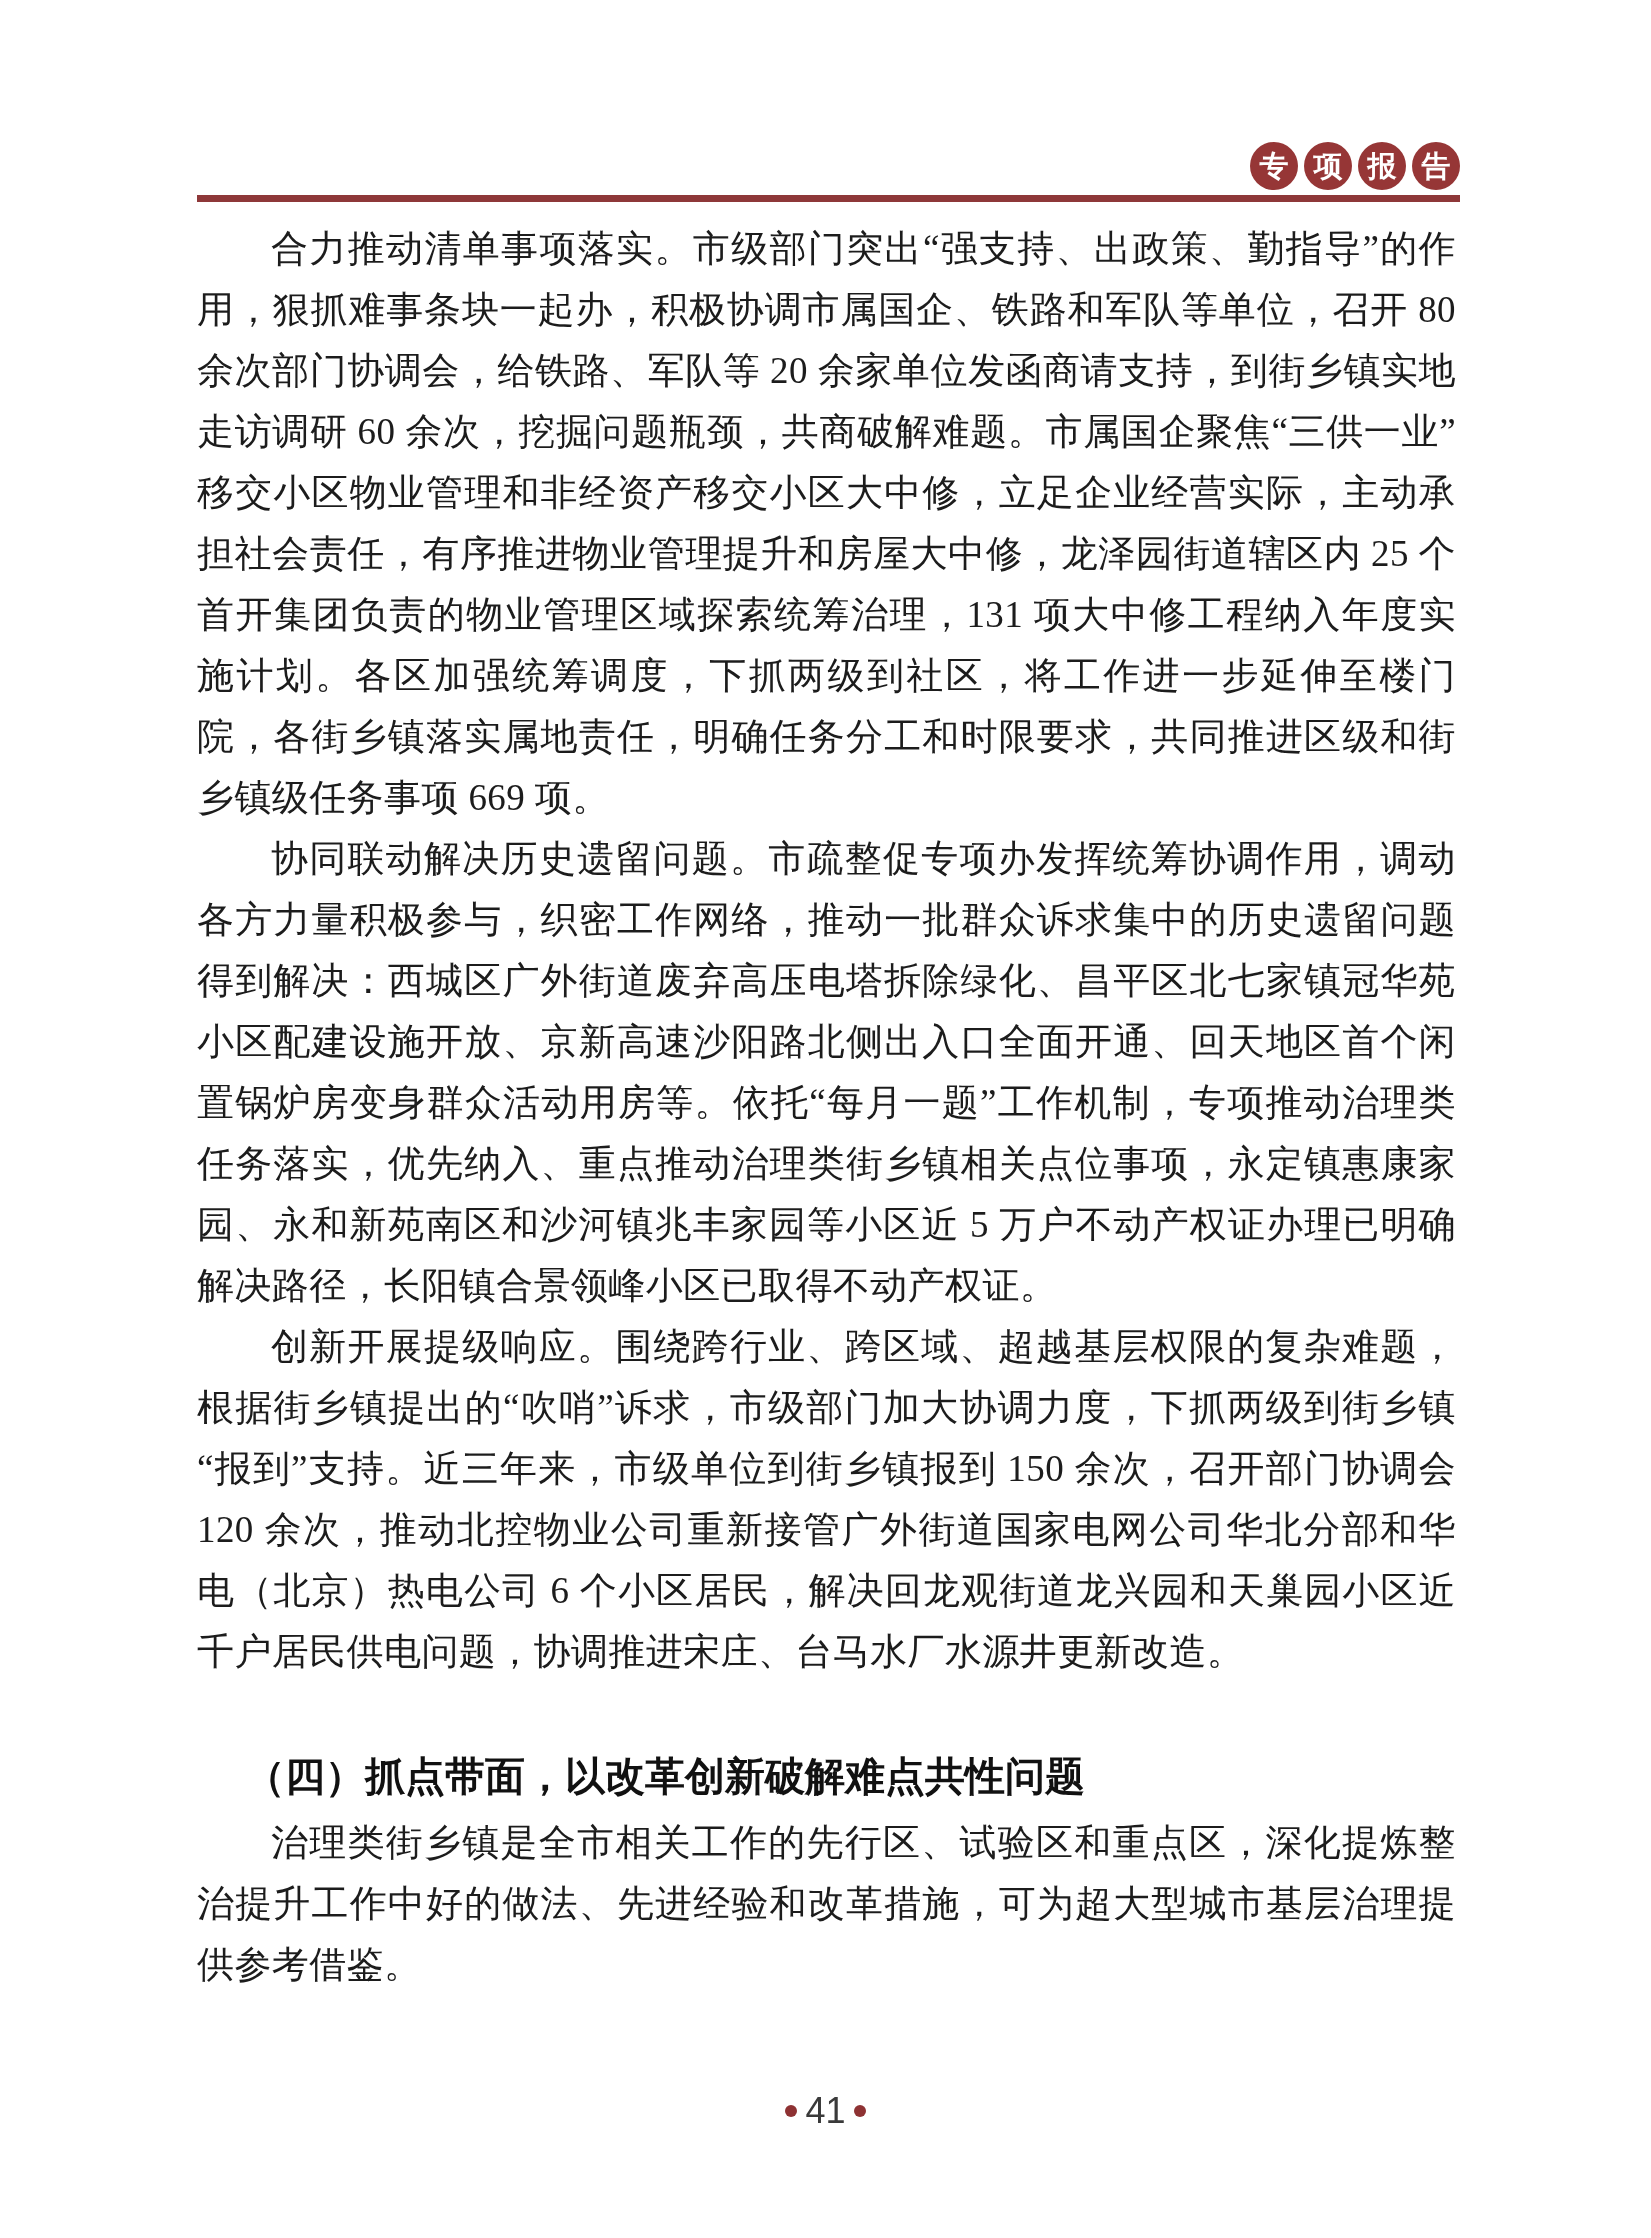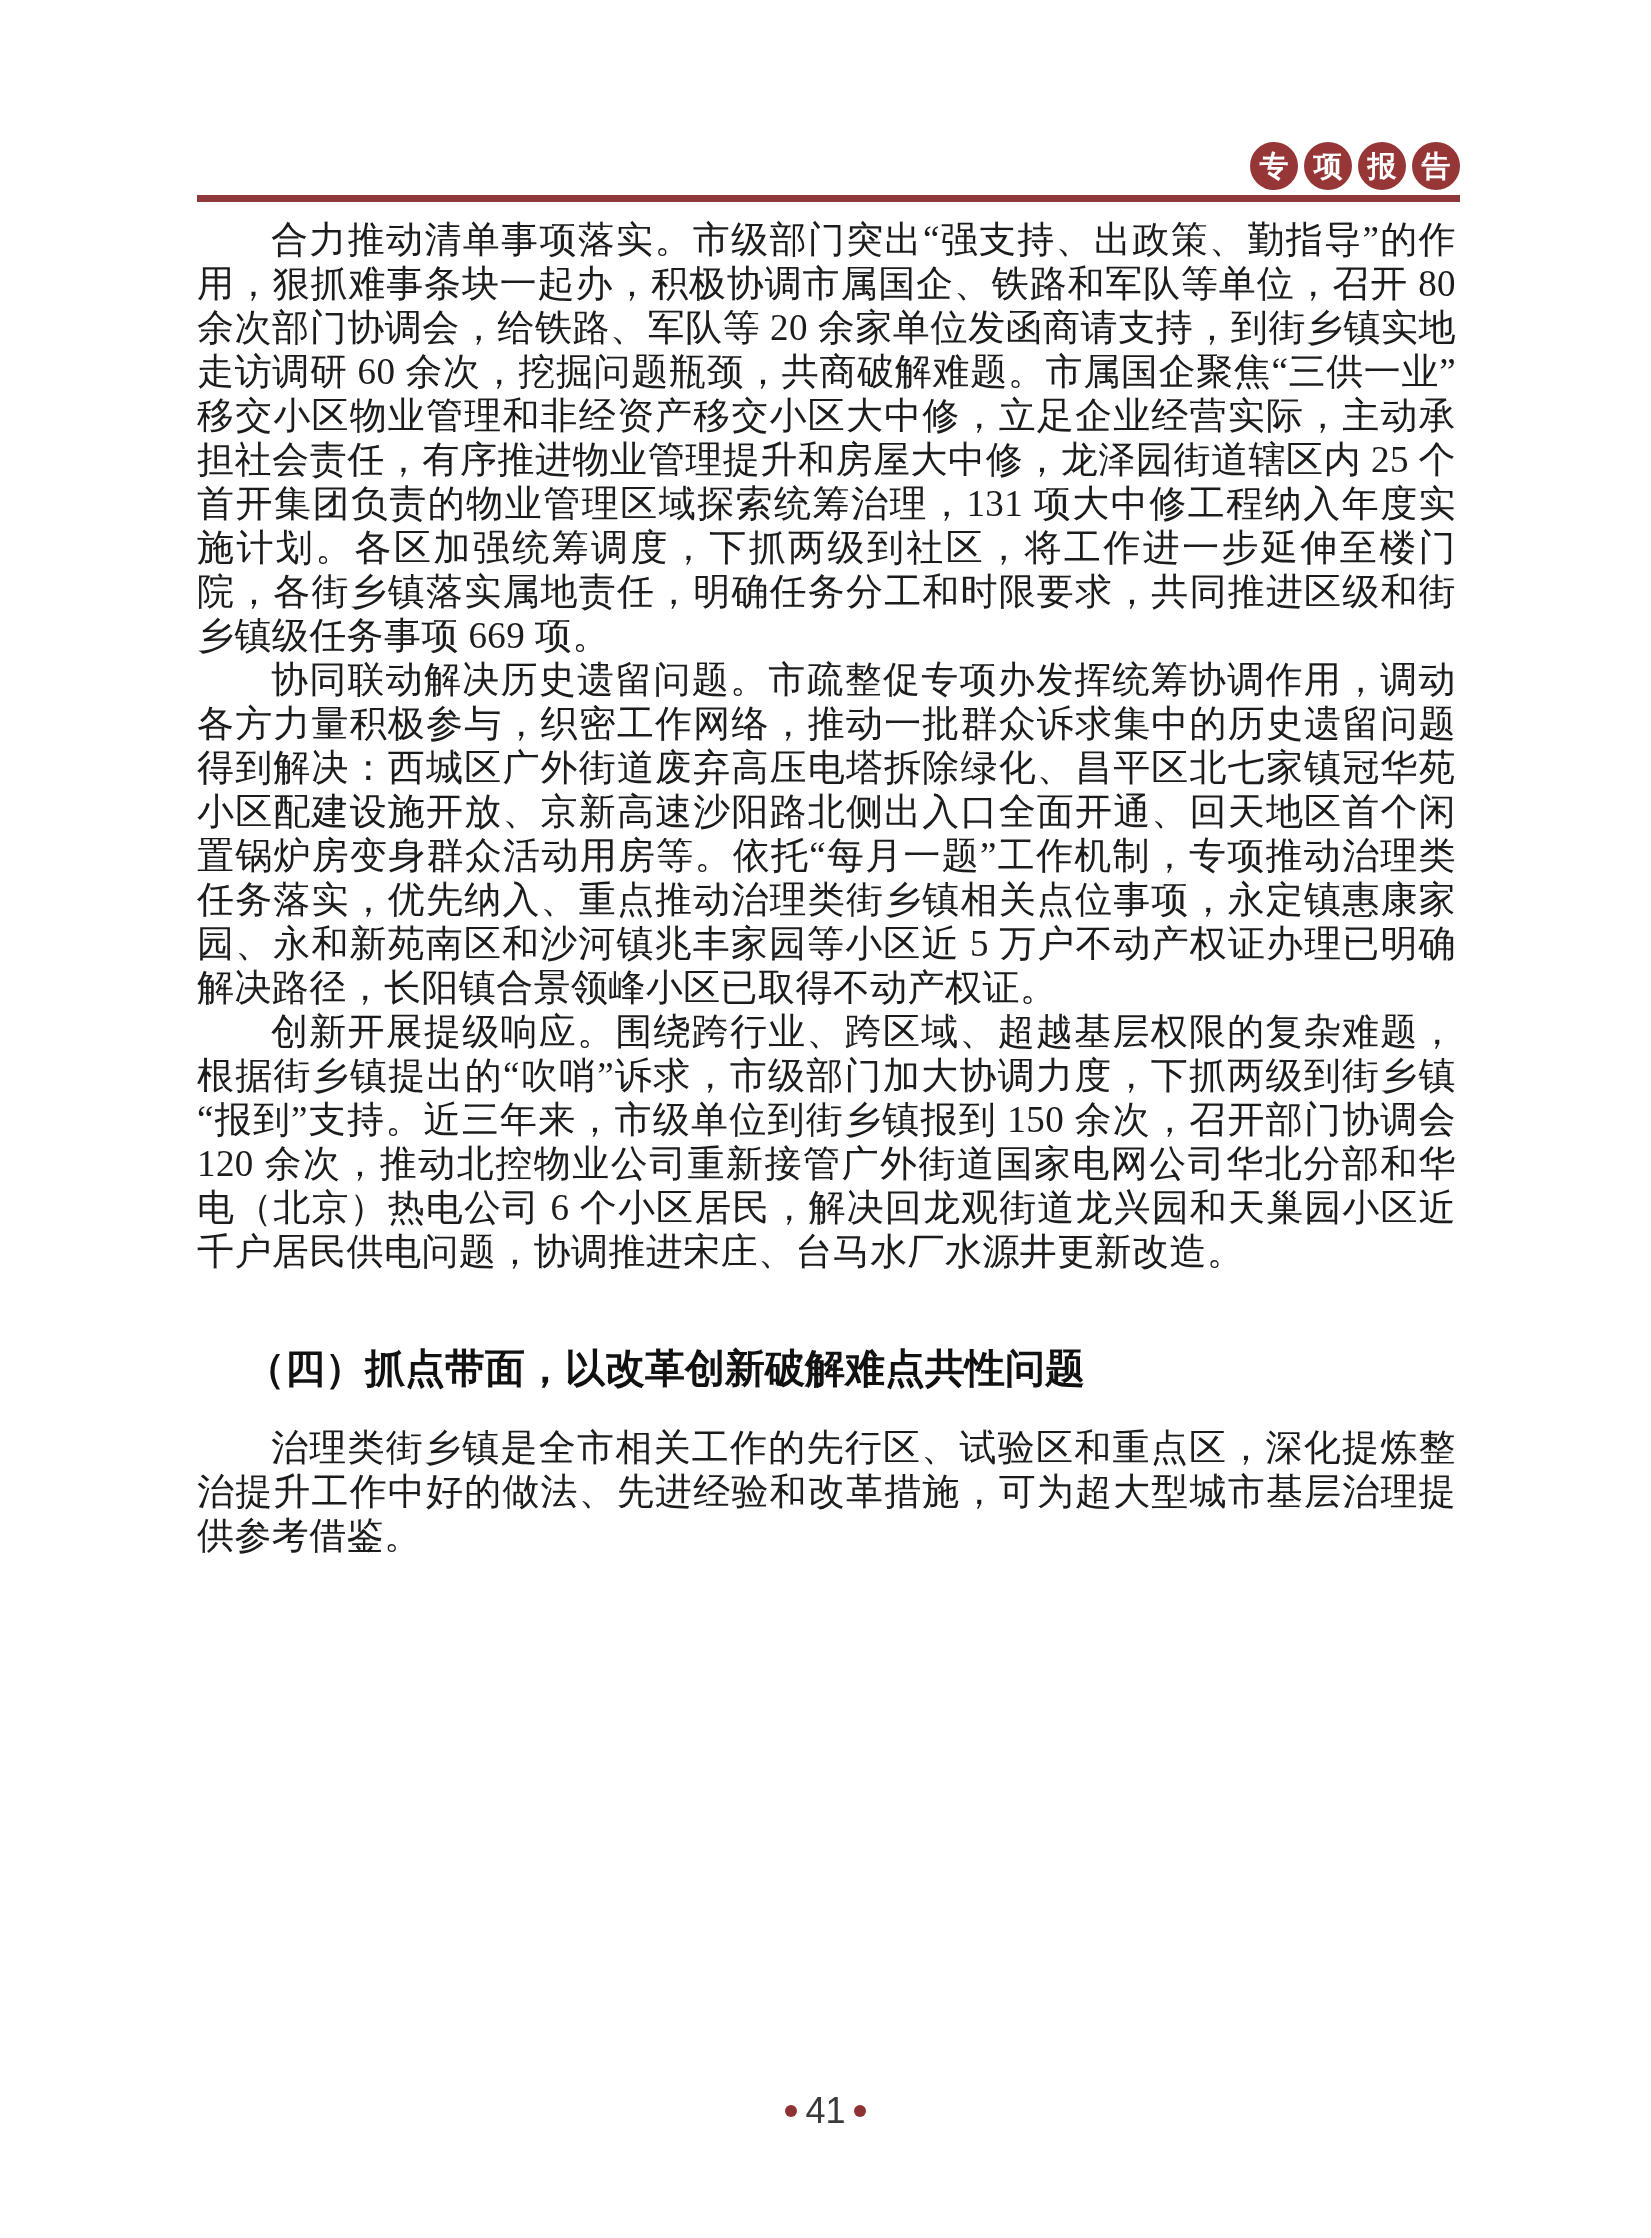--- a/index.html
+++ b/index.html
@@ -53,28 +53,28 @@
   
   .body-text {
     position: absolute;
     top: 218px;
     left: 197px;
     width: 1259px;
   }
   .body-text p {
     margin: 0;
     font-size: 37px;
-    line-height: 44px;
+    line-height: 61px;
     text-align: justify;
     text-justify: inter-ideograph;
     text-indent: 2em;
     letter-spacing: 0.4px;
   }
   .section-heading {
-    margin: 67px 0 31px 0;
+    margin: 67px 0 9px 0;
     font-family: "Liberation Sans", "DejaVu Sans", sans-serif;
     font-weight: bold;
     font-size: 40px;
     line-height: 54px;
     color: #111111;
     text-indent: 1.2em;
   }
   
   .footer {
     position: absolute;

